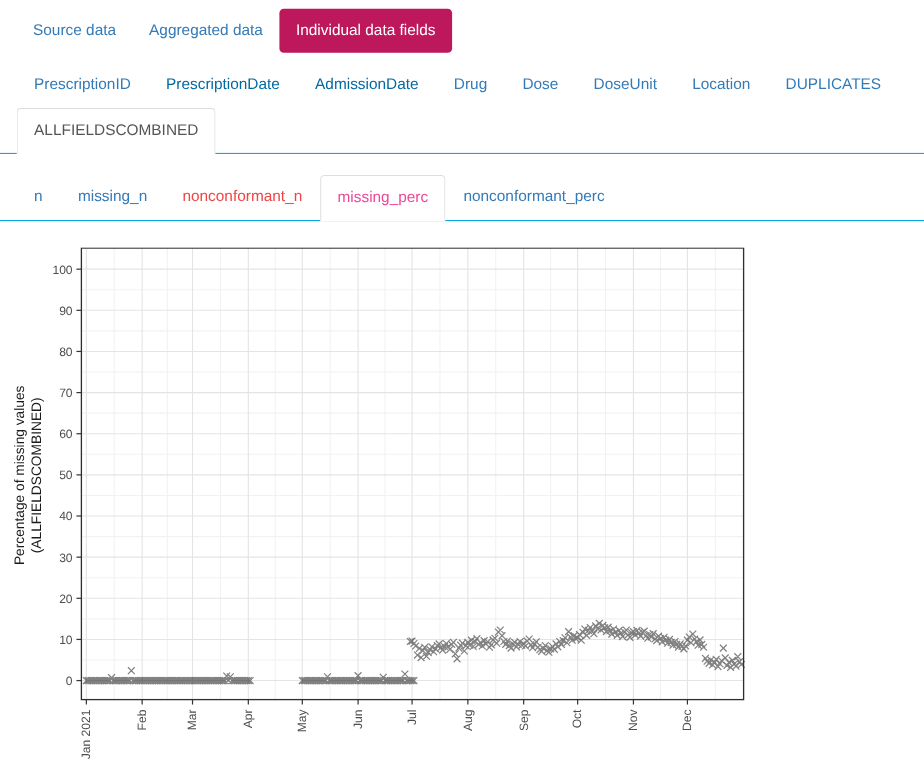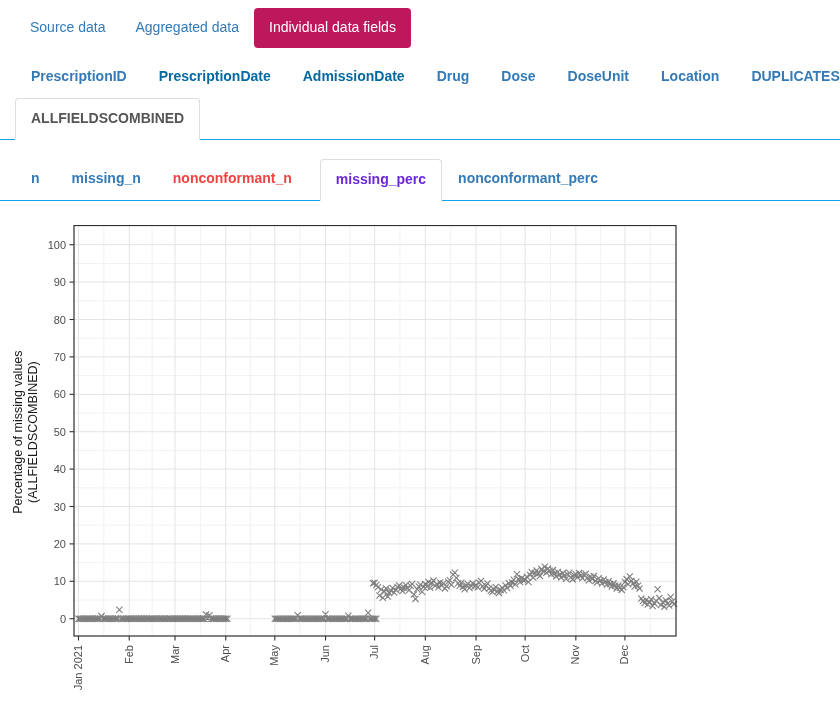--- a/index.html
+++ b/index.html
@@ -11,21 +11,21 @@
   a { text-decoration:none; cursor:pointer; }
 
   
   .pills-row { display:flex; align-items:center; padding:8px 0 0 15px; }
   .pill { display:inline-block; padding:10px 15px; color:#337ab7; border-radius:4px; line-height:1.42857; }
   .pill.active { background:#3e8cc6; color:#ffffff; }
 
   
   .tabs-wrap-row { display:flex; padding-left:15px; margin-top:8px; }
   .tabs-row { display:flex; align-items:flex-end; padding-left:15px; border-bottom:1px solid #0ea5e9; }
-  .tab-link { display:inline-block; padding:10px 15px; color:#337ab7; line-height:1.42857; margin-bottom:0; border:1px solid transparent; border-radius:4px 4px 0 0;font-weight:bold; }
+  .tab-link { display:inline-block; padding:10px 15px; color:#337ab7; line-height:1.42857; margin-bottom:0; border:1px solid transparent; border-radius:4px 4px 0 0; }
   .tab-link.active { background:#fff; color:#555; border:1px solid #ddd; border-bottom:1px solid #fff; margin-bottom:-1px; }
   .metric-tabs { margin-top:18px; }
 
   
   .chart-area { margin-top:24px; }
   svg text { font-family:"Liberation Sans","DejaVu Sans",sans-serif; }
 </style>
 </head>
 <body>
 
@@ -46,21 +46,21 @@
   <a class="tab-link" style="color: rgb(51, 122, 183);">DUPLICATES</a>
 </div>
 <div class="tabs-row">
   <a class="tab-link active" style="color: rgb(85, 85, 85);">ALLFIELDSCOMBINED</a>
 </div>
 
 <div class="tabs-row metric-tabs">
   <a class="tab-link" style="color: rgb(51, 122, 183);">n</a>
   <a class="tab-link" style="color: rgb(51, 122, 183);">missing_n</a>
   <a class="tab-link" style="color: #ef4444;">nonconformant_n</a>
-  <a class="tab-link active" style="color: #6d28d9; margin-left: 12px;">missing_perc</a>
+  <a class="tab-link active" style="color: #ec4899;">missing_perc</a>
   <a class="tab-link" style="color: rgb(51, 122, 183);">nonconformant_perc</a>
 </div>
 
 <div class="chart-area">
   <svg id="chart-svg" width="700" height="482">
       <rect x="74" y="0.5" width="602" height="410.5" fill="#ffffff"></rect>
       <line x1="103.858" y1="0.5" x2="103.858" y2="411" stroke="#f2f2f2" stroke-width="1"></line>
       <line x1="152.12" y1="0.5" x2="152.12" y2="411" stroke="#f2f2f2" stroke-width="1"></line>
       <line x1="200.382" y1="0.5" x2="200.382" y2="411" stroke="#f2f2f2" stroke-width="1"></line>
       <line x1="250.28" y1="0.5" x2="250.28" y2="411" stroke="#f2f2f2" stroke-width="1"></line>

